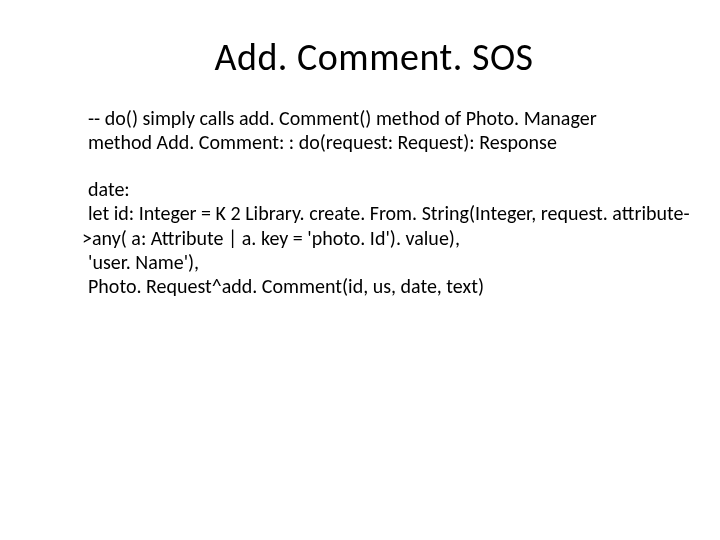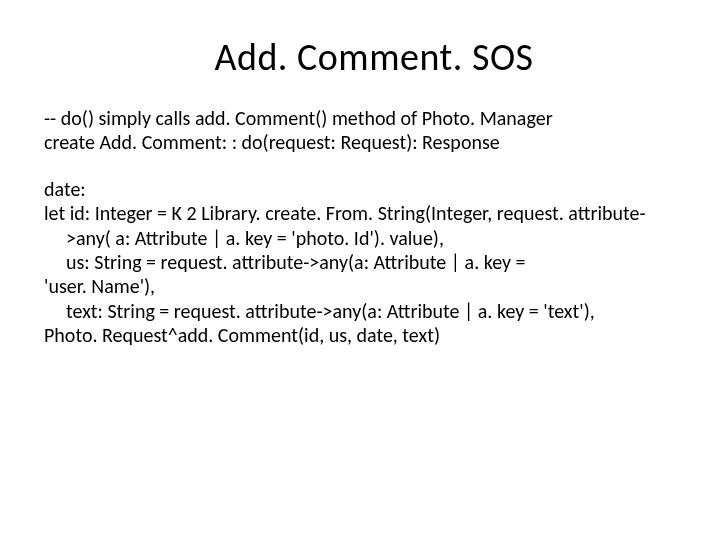--- a/index.html
+++ b/index.html
@@ -22,39 +22,37 @@
     font-weight: 400;
     text-align: center;
     margin: 6px 0 26px 0;
     letter-spacing: 0.5px;
   }
   .body-block {
     font-size: 20px;
     line-height: 1.22;
     margin-bottom: 22px;
   }
-  .line { display: block; }
+  .line { display: block; margin-left: 44px; }
   .indent1 { }
-  .indent2 { margin-left: 22px; }
+  .indent2 { margin-left: 38px; }
 </style>
 </head>
 <body>
 
 <div class="slide">
 
   <h1 class="title">Add. Comment. SOS</h1>
 
   <div class="body-block">
     <span class="line">-- do() simply calls add. Comment() method of Photo. Manager</span>
-    <span class="line">create Add. Comment: : do(request: Request): Response</span>
+    <span class="line">method Add. Comment: : do(request: Request): Response</span>
   </div>
 
   <div class="body-block">
     <span class="line">date:</span>
     <span class="line indent1">let id: Integer = K 2 Library. create. From. String(Integer, request. attribute-</span>
     <span class="line indent2">&gt;any( a: Attribute | a. key = 'photo. Id'). value),</span>
-    <span class="line indent2">us: String = request. attribute-&gt;any(a: Attribute | a. key =</span>
     <span class="line indent1">'user. Name'),</span>
-    <span class="line indent2">text: String = request. attribute-&gt;any(a: Attribute | a. key = 'text'),</span>
     <span class="line indent1">Photo. Request^add. Comment(id, us, date, text)</span>
   </div>
 
 </div>
 
 </body></html>

